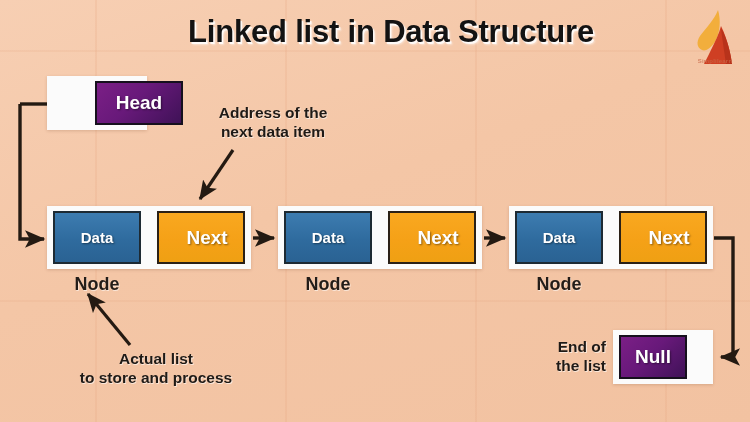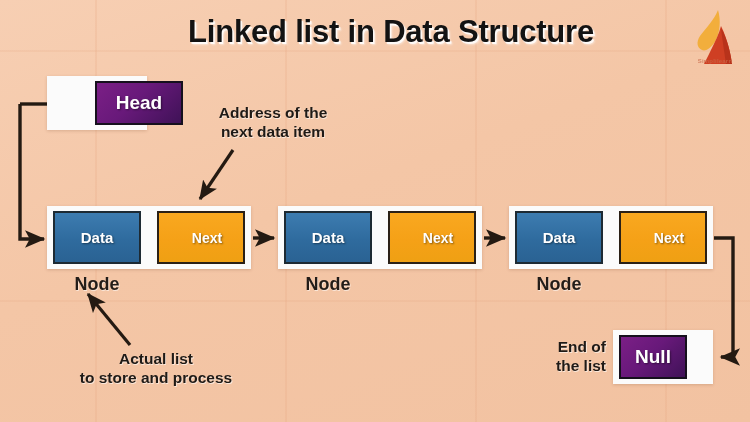--- a/index.html
+++ b/index.html
@@ -91,21 +91,21 @@
     background: #fbfbfb;
     box-shadow: 0 1px 3px rgba(120,70,40,0.22);
   }
 
   .data-cell {
     background: linear-gradient(180deg, #3d7cb0 0%, #2f6b9e 55%, #2a6293 100%);
     font-size: 15px;
   }
   .next-cell {
     background: linear-gradient(180deg, #f9a820 0%, #f5a117 55%, #efa013 100%);
-    font-size: 14px;
+    font-size: 19px;
     border-color: #2a2016;
     padding-left: 12px;
   }
   .purple-cell {
     background: linear-gradient(135deg, #7b1f86 0%, #68197a 45%, #3f1257 100%);
     font-size: 19px;
     border-color: #16101d;
   }
   .purple-mat {
     position: absolute;

